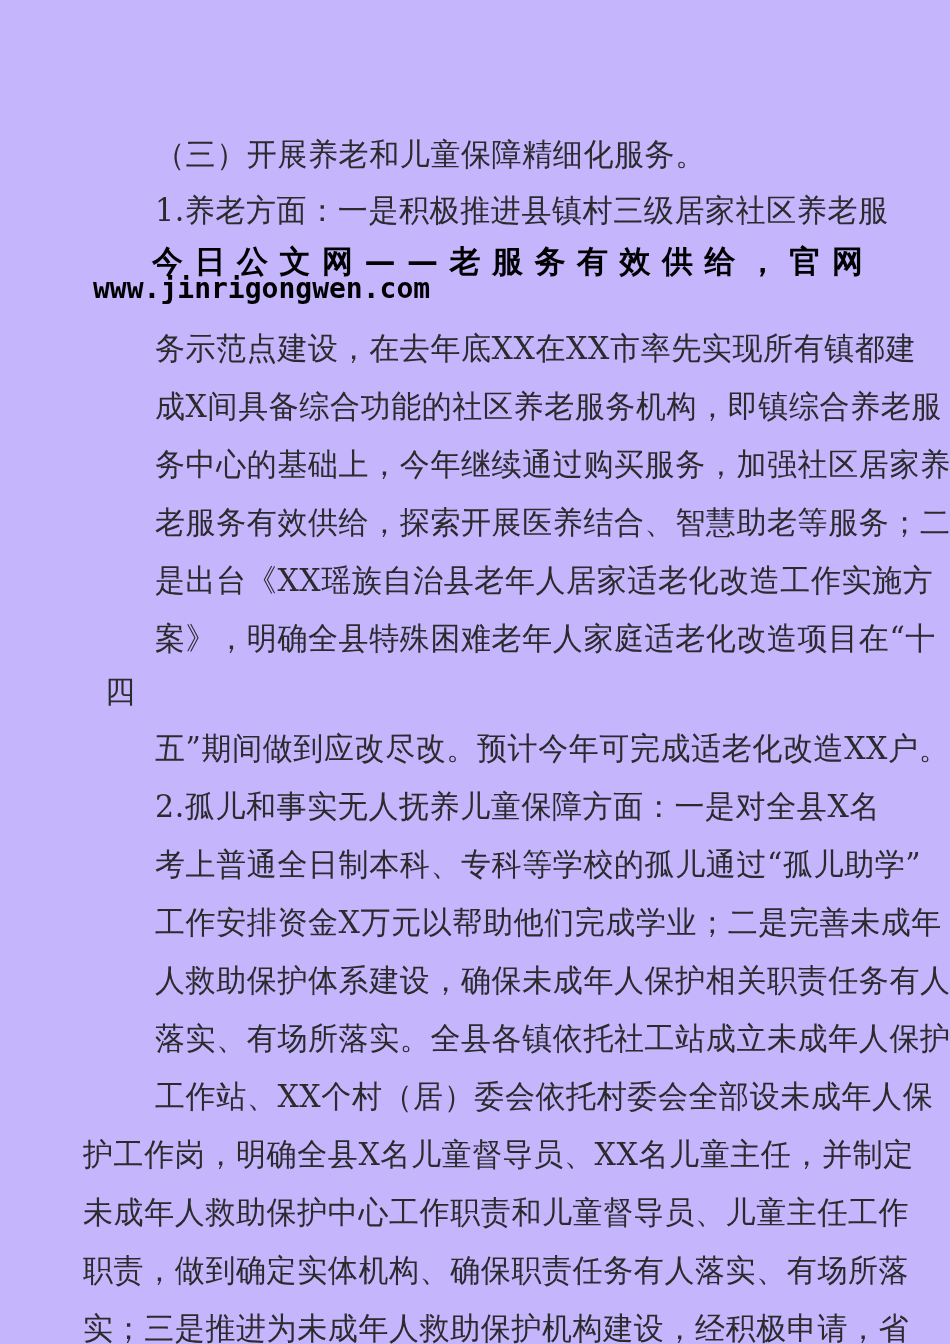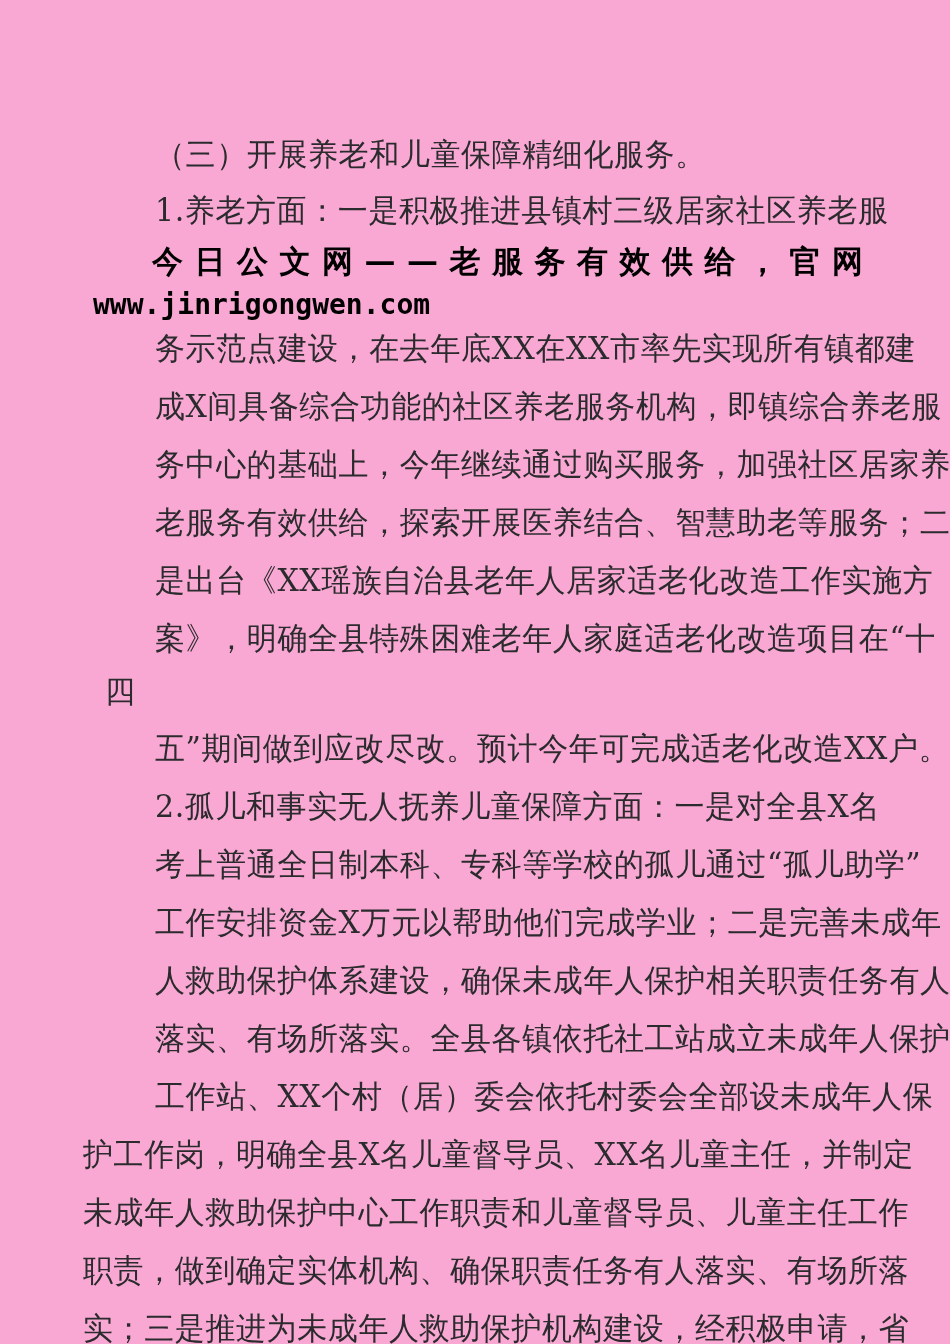--- a/index.html
+++ b/index.html
@@ -48,26 +48,26 @@
     color: #000000;
     font-weight: 700;
     font-size: 28px;
     letter-spacing: 0px;
     font-family: "DejaVu Sans Mono", "Liberation Mono", monospace;
   }
 </style>
 </head>
 <body>
 
-<div id="page" style="width: 950px; height: 1344px; background: #f9a8d4; text-decoration: underline;">
+<div id="page" style="width: 950px; height: 1344px; background: #c4b5fd; text-decoration: underline;">
   <div id="text-layer">
       <div class="doc-line body-text" style="left: 155px; top: 136px;">（三）开展养老和儿童保障精细化服务。</div>
       <div class="doc-line body-text" style="left: 155px; top: 192px;">1.养老方面：一是积极推进县镇村三级居家社区养老服</div>
       <div class="doc-line promo-name" style="left: 152px; top: 243px;">今日公文网——老服务有效供给，官网</div>
-      <div class="doc-line promo-url" style="left: 93px; top: 287px;">www.jinrigongwen.com</div>
+      <div class="doc-line promo-url" style="left: 93px; top: 271px;">www.jinrigongwen.com</div>
       <div class="doc-line body-text" style="left: 155px; top: 330px;">务示范点建设，在去年底XX在XX市率先实现所有镇都建</div>
       <div class="doc-line body-text" style="left: 155px; top: 388px;">成X间具备综合功能的社区养老服务机构，即镇综合养老服</div>
       <div class="doc-line body-text" style="left: 155px; top: 446px;">务中心的基础上，今年继续通过购买服务，加强社区居家养</div>
       <div class="doc-line body-text" style="left: 155px; top: 504px;">老服务有效供给，探索开展医养结合、智慧助老等服务；二</div>
       <div class="doc-line body-text" style="left: 155px; top: 562px;">是出台《XX瑶族自治县老年人居家适老化改造工作实施方</div>
       <div class="doc-line body-text" style="left: 155px; top: 620px;">案》，明确全县特殊困难老年人家庭适老化改造项目在“十</div>
       <div class="doc-line body-text" style="left: 105px; top: 673px;">四</div>
       <div class="doc-line body-text" style="left: 155px; top: 730px;">五”期间做到应改尽改。预计今年可完成适老化改造XX户。</div>
       <div class="doc-line body-text" style="left: 155px; top: 788px;">2.孤儿和事实无人抚养儿童保障方面：一是对全县X名</div>
       <div class="doc-line body-text" style="left: 155px; top: 846px;">考上普通全日制本科、专科等学校的孤儿通过“孤儿助学”</div>

